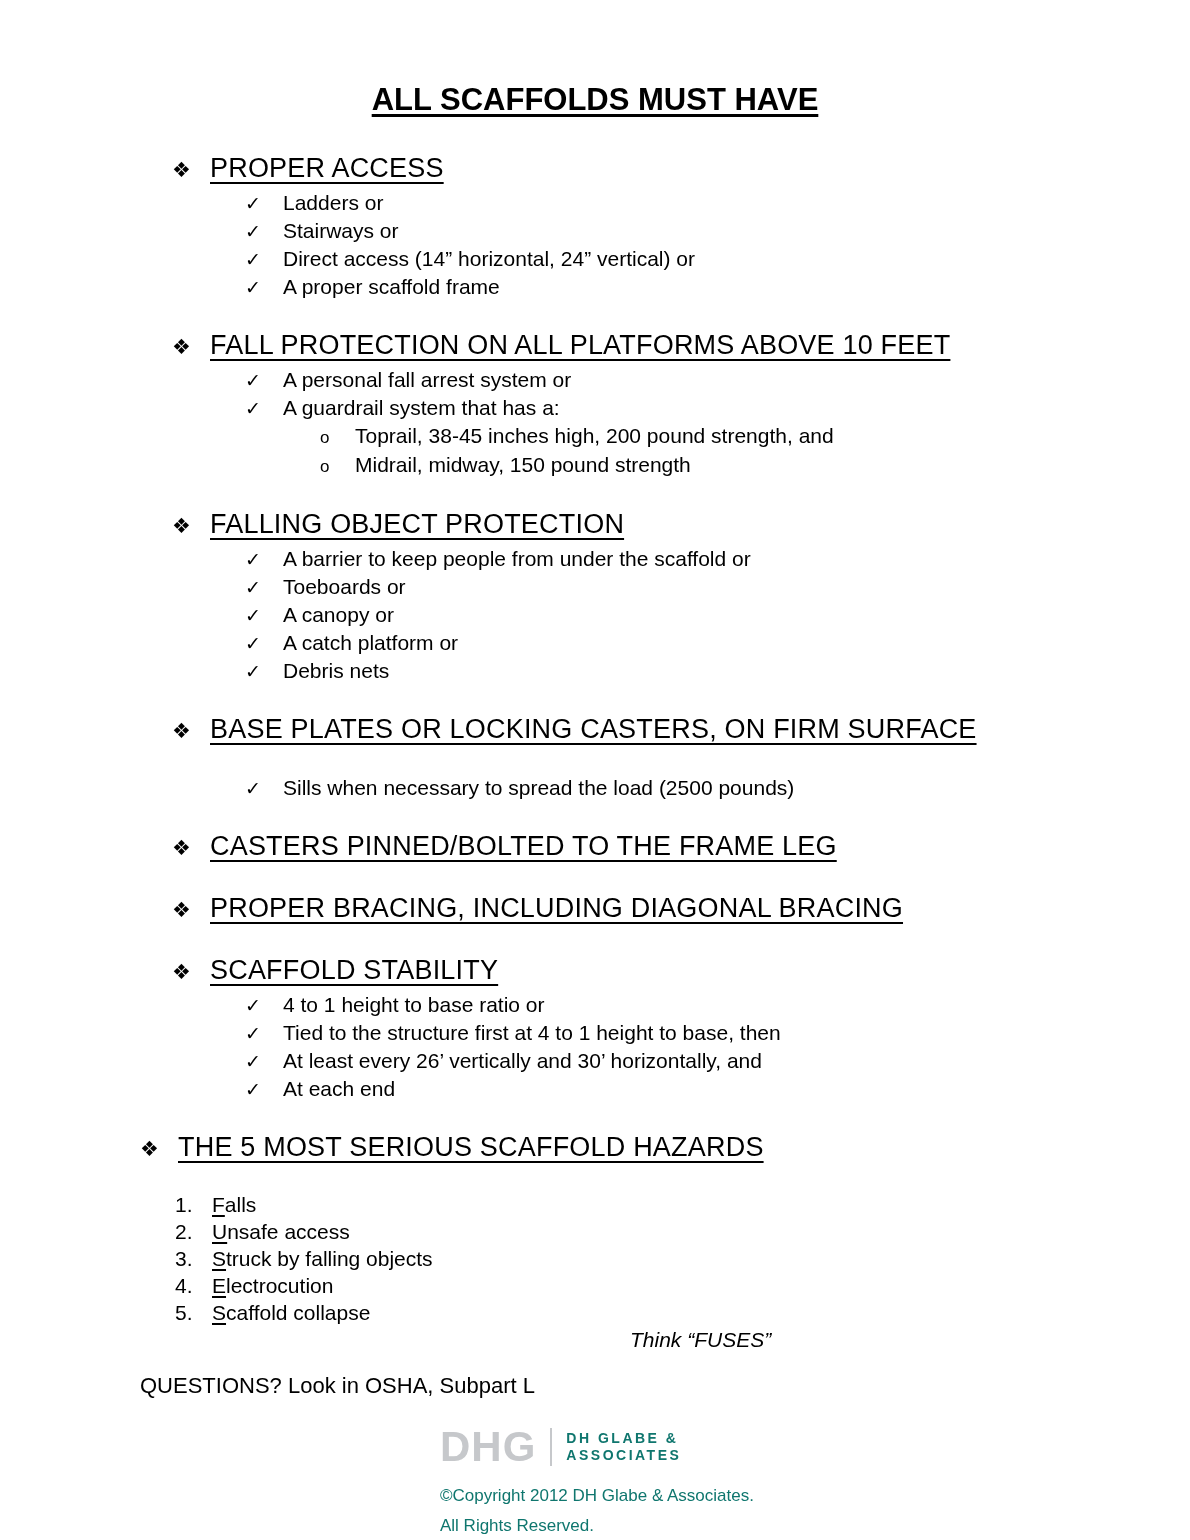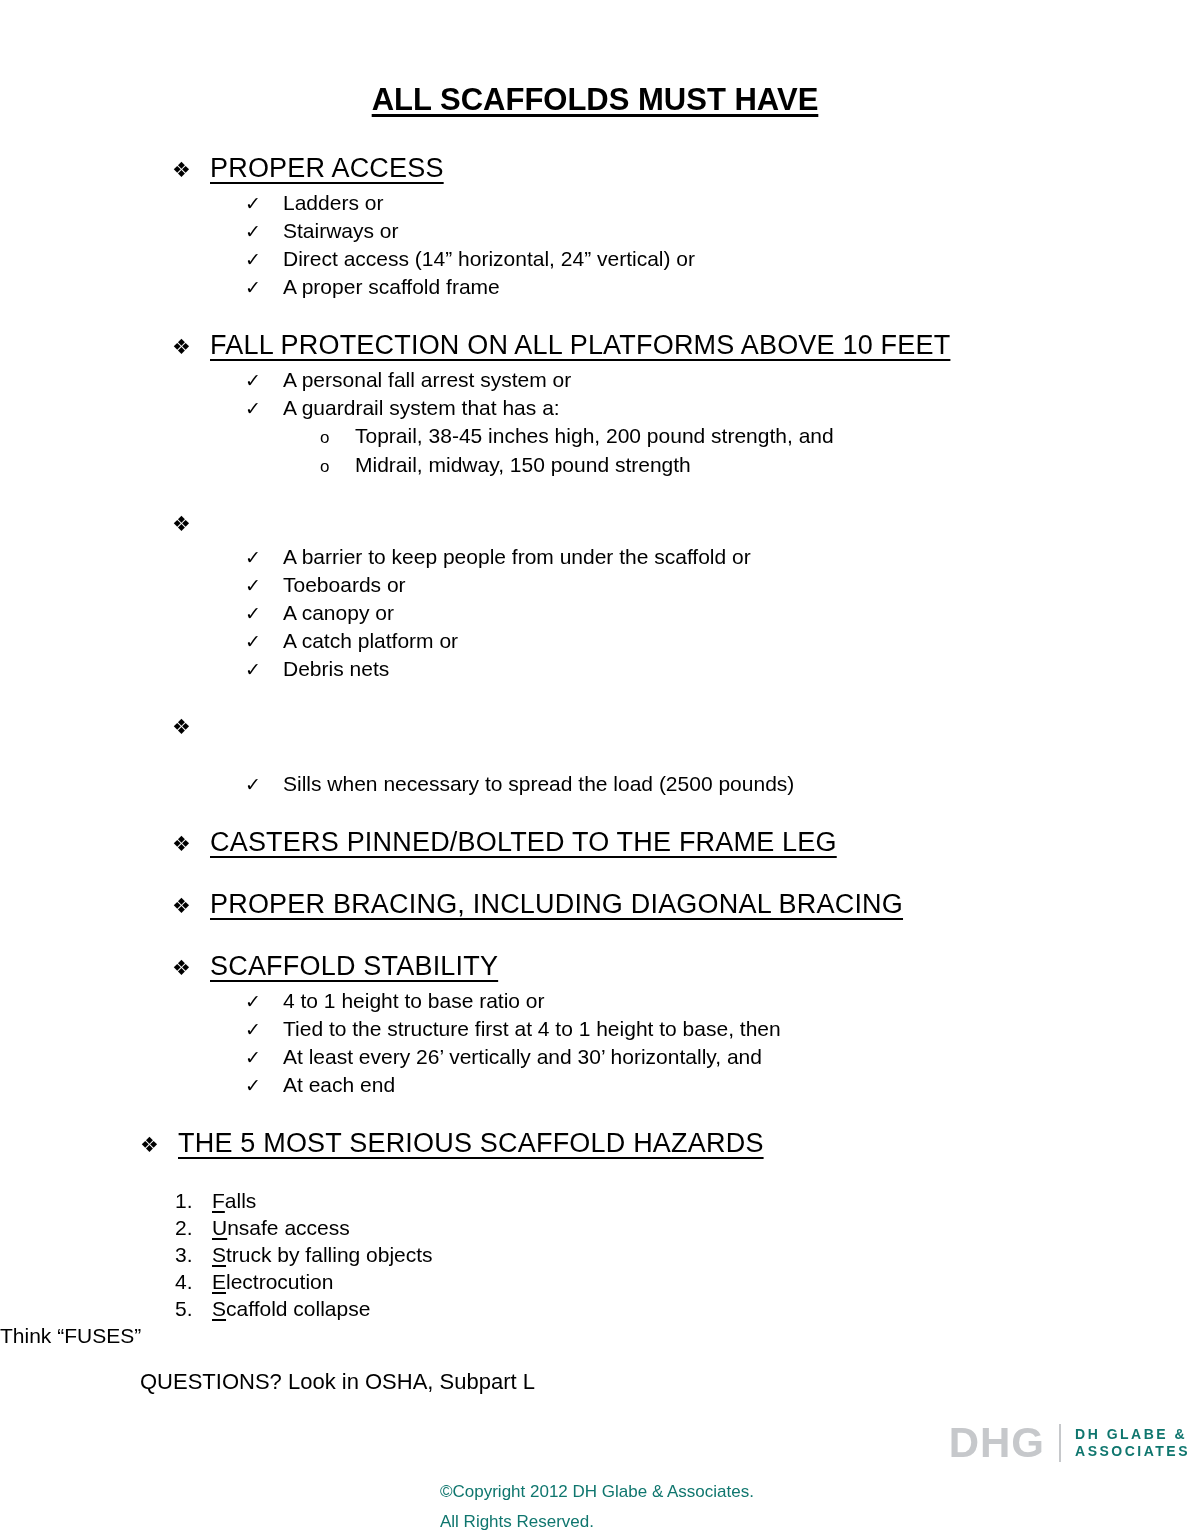--- a/index.html
+++ b/index.html
@@ -23,25 +23,25 @@
   .item { display:flex; align-items:baseline; margin-left:73px; font-size:21px; line-height:27px; }
   .item .glyph { width:38px; flex:none; font-size:19px; }
   .item.circle { margin-left:148px; }
   .item.circle .glyph { width:35px; font-size:17px; }
 
   .hazards { margin-top:26px; margin-left:175px; }
   .hazard-row { display:flex; font-size:21px; line-height:27px; }
   .hazard-num { width:37px; flex:none; }
   .fl { text-decoration:underline; text-underline-offset:3px; }
 
-  .think { font-size:21px; line-height:27px; }
+  .think { margin-left:630px; font-size:21px; line-height:27px;font-style:italic; }
   .questions { margin-top:20px; margin-left:140px; font-size:22px; }
 
   .footer { margin-top:24px; margin-left:440px; }
-  .logo-row { display:flex; align-items:center;justify-content:flex-end; }
+  .logo-row { display:flex; align-items:center; }
   .logo-mark { font-size:42px; font-weight:bold; color:#c6c8cb; letter-spacing:1px; }
   .logo-sep { width:2px; height:38px; background:#c6c8cb; margin:0 14px; }
   .logo-caption { font-size:14px; font-weight:bold; letter-spacing:2.5px; color:#0f766e; line-height:17px; }
   .copyright { margin-top:10px; font-size:17px; color:#0f766e; line-height:30px; }
 </style>
 </head>
 <body>
 
 <div class="page">
   <h1 class="title"><span class="title-text">ALL SCAFFOLDS MUST HAVE</span></h1>
@@ -91,20 +91,21 @@
           </div>
           <div class="item circle">
             <span class="glyph">o</span>
             <span class="item-text">Midrail, midway, 150 pound strength</span>
           </div>
         </div>
       </section>
       <section class="doc-section">
         <div class="section-heading">
           <span class="bullet">❖</span>
+          <span class="heading-text">FALLING OBJECT PROTECTION</span>
         </div>
         <div class="items">
           <div class="item check">
             <span class="glyph">✓</span>
             <span class="item-text">A barrier to keep people from under the scaffold or</span>
           </div>
           <div class="item check">
             <span class="glyph">✓</span>
             <span class="item-text">Toeboards or</span>
           </div>
@@ -118,20 +119,21 @@
           </div>
           <div class="item check">
             <span class="glyph">✓</span>
             <span class="item-text">Debris nets</span>
           </div>
         </div>
       </section>
       <section class="doc-section">
         <div class="section-heading">
           <span class="bullet">❖</span>
+          <span class="heading-text">BASE PLATES OR LOCKING CASTERS, ON FIRM SURFACE</span>
         </div>
         <div class="items pre-gap">
           <div class="item check">
             <span class="glyph">✓</span>
             <span class="item-text">Sills when necessary to spread the load (2500 pounds)</span>
           </div>
         </div>
       </section>
       <section class="doc-section">
         <div class="section-heading">

